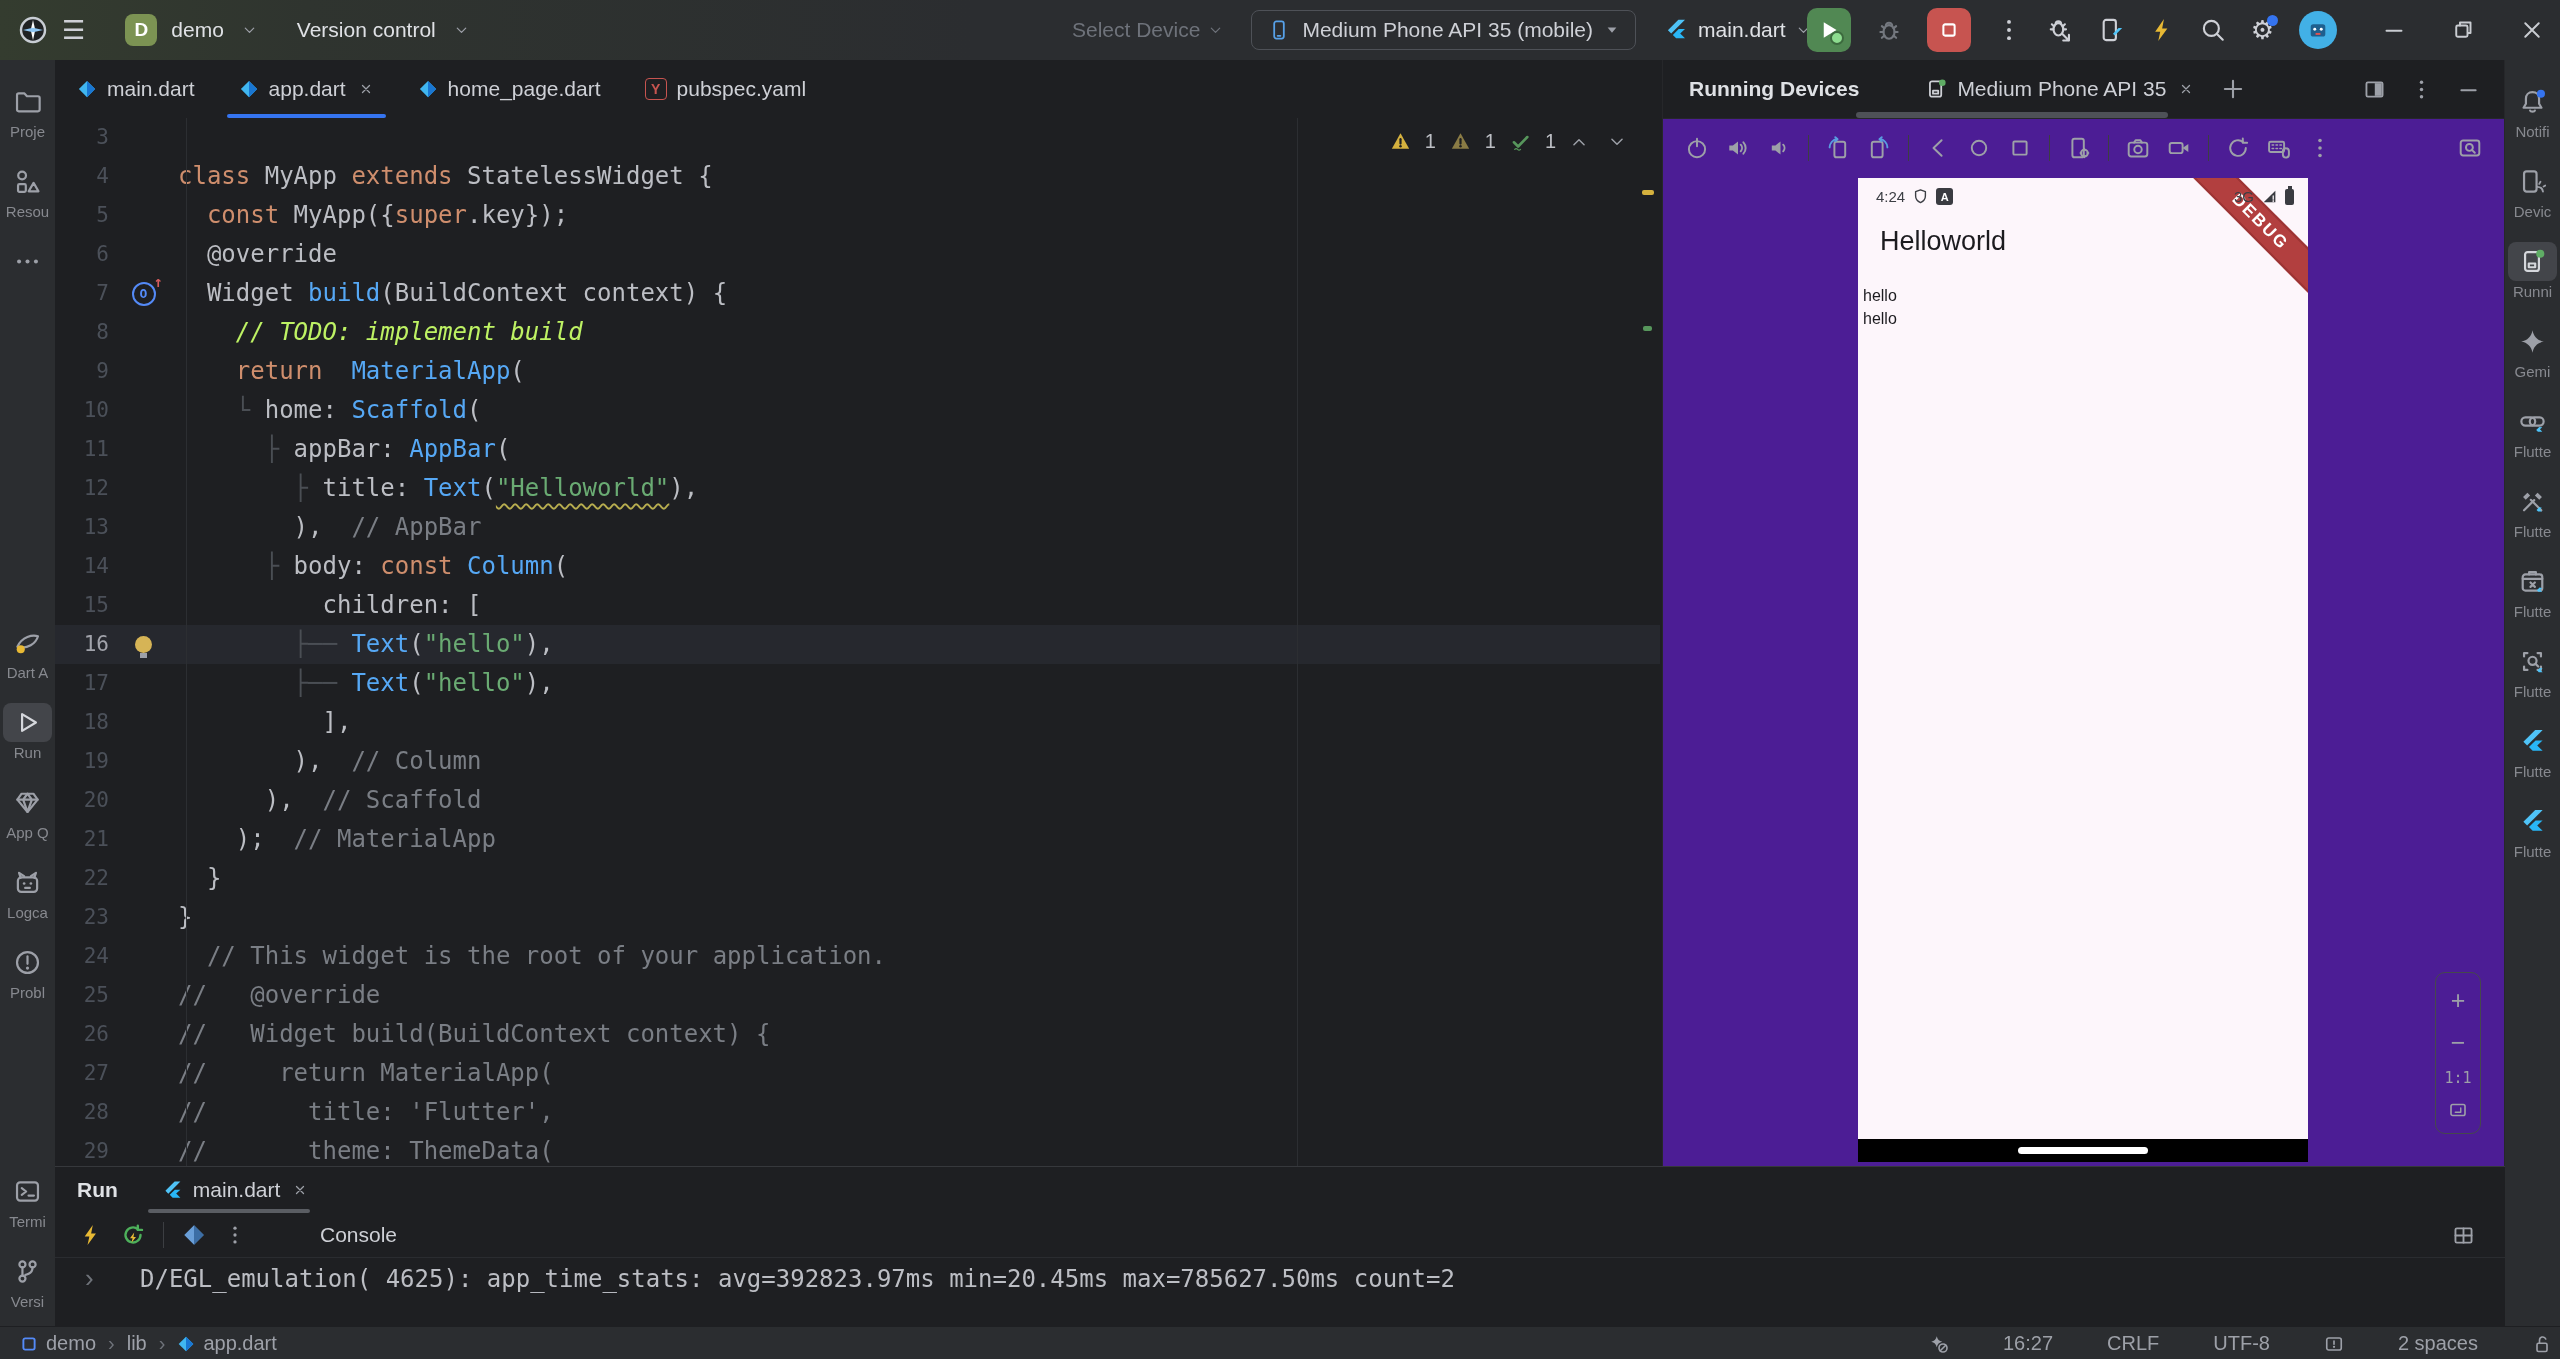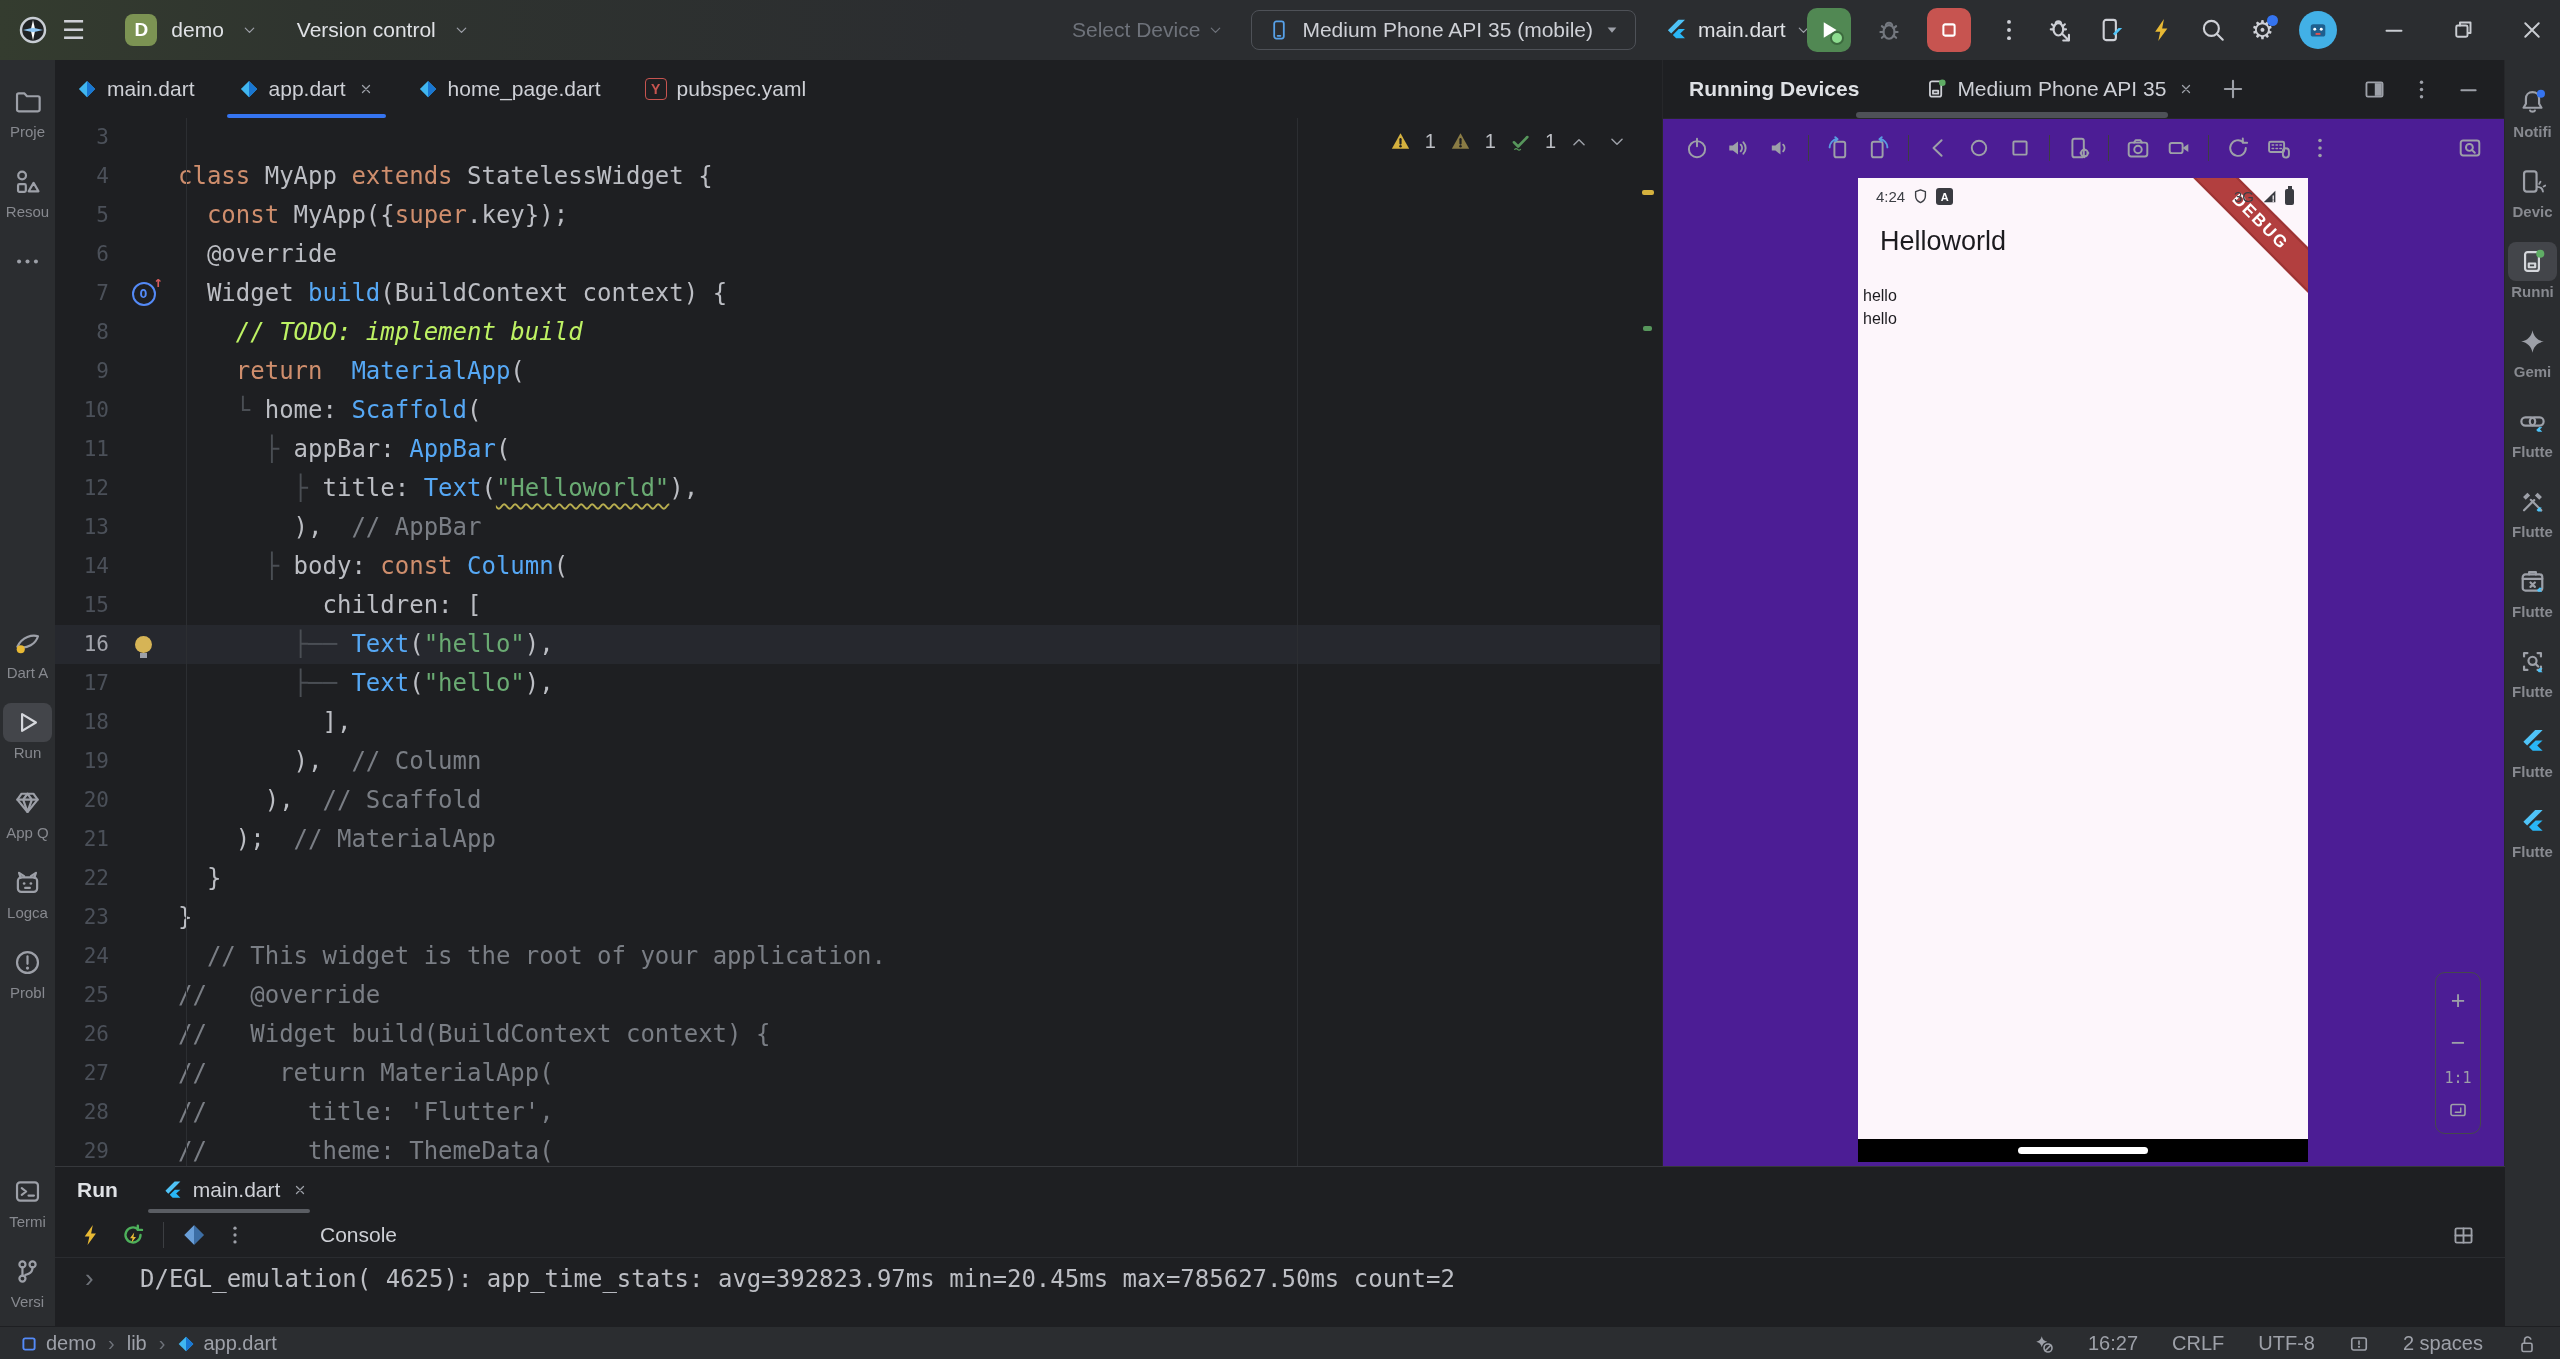--- a/index.html
+++ b/index.html
@@ -28,21 +28,21 @@
   .rundot{position:absolute;right:7px;bottom:7px;width:10px;height:10px;border-radius:50%;background:#8ddc8f;border:2px solid #3c6a3e;}
   .stopbtn{background:#c75450;color:#fff;}
   .tbi{color:#ced0d6;font-size:26px;}
   .dim-i{color:#74787f;}
   .bluedot{position:absolute;top:-2px;right:-4px;width:11px;height:11px;border-radius:50%;background:#3574f0;}
   .avatar{width:38px;height:38px;border-radius:50%;background:#42b0e6;display:flex;align-items:center;justify-content:center;}
   .winbtn{color:#c9ccd1;font-size:24px;margin-left:20px;}
   
   .stripe{position:absolute;width:55px;background:#2b2d30;display:flex;flex-direction:column;align-items:center;}
   #left-stripe{left:0;top:60px;height:1266px;border-right:1px solid #26272a;}
-  #right-stripe{right:0;top:60px;height:1266px;border-left:1px solid #26272a;font-weight:bold;}
+  #right-stripe{right:0;top:60px;height:1266px;border-left:1px solid #26272a;}
   .st-item{display:flex;flex-direction:column;align-items:center;width:55px;margin-top:22px;}
   .st-ico{font-size:27px;color:#9da0a8;padding:6px 11px;border-radius:8px;position:relative;}
   .st-item.active .st-ico{background:#43454a;color:#d5d7dc;}
   .st-lbl{font-size:15px;color:#87898f;margin-top:2px;max-width:53px;overflow:hidden;white-space:nowrap;}
   .spacer{flex:1;}
   
   #tabsbar{position:absolute;left:55px;top:60px;width:1605px;height:58px;background:#1e1f22;
     display:flex;align-items:stretch;border-bottom:1px solid #26272a;}
   .tab{display:flex;align-items:center;gap:10px;padding:0 22px;font-size:21px;color:#ced0d6;position:relative;}
   .tab .underline{position:absolute;left:10px;right:10px;bottom:0;height:4px;border-radius:2px;background:#3574f0;}
@@ -114,21 +114,21 @@
   .hotrestart{position:relative;}
   #rp-console{position:absolute;left:0;top:90px;right:0;bottom:0;}
   #rp-gutter{position:absolute;left:30px;top:6px;color:#6f737a;font-size:26px;}
   #rp-log{position:absolute;left:85px;top:8px;font-family:"DejaVu Sans Mono",monospace;font-size:24px;color:#bcbec4;white-space:pre;}
   
   #statusbar{position:absolute;left:0;top:1326px;width:2560px;height:33px;background:#2b2d30;border-top:1px solid #1e1f22;
     display:flex;align-items:center;font-size:20px;color:#9da0a8;}
   #crumbs{display:flex;align-items:center;gap:12px;margin-left:20px;}
   .crumb{display:flex;align-items:center;gap:8px;}
   .crumb-sep{color:#6f737a;}
-  #sb-right{position:absolute;right:23px;display:flex;align-items:center;gap:34px;}
+  #sb-right{position:absolute;right:8px;display:flex;align-items:center;gap:54px;}
   .yicon{width:20px;height:20px;border:1.5px solid #c75450;border-radius:4px;color:#c75450;font-size:14px;font-weight:bold;
     display:flex;align-items:center;justify-content:center;}
 </style>
 </head>
 <body>
 
 <div id="stage">
 
   <div id="titlebar">
     <div id="tb-left">

